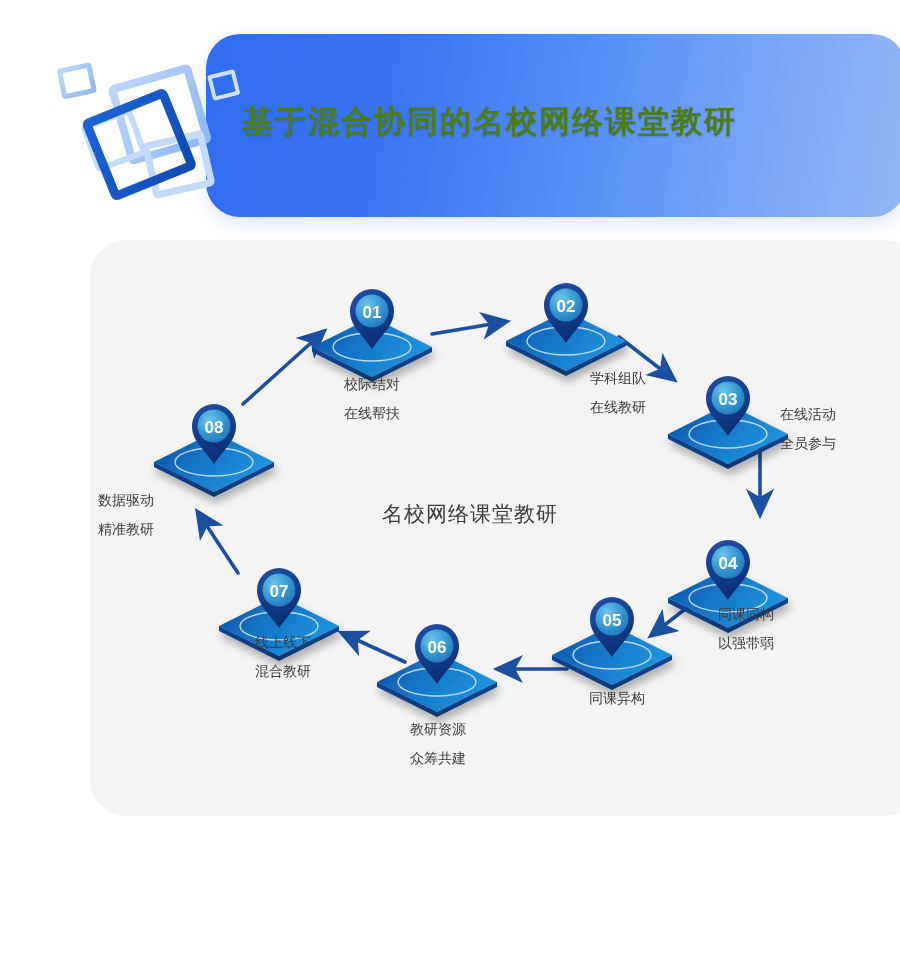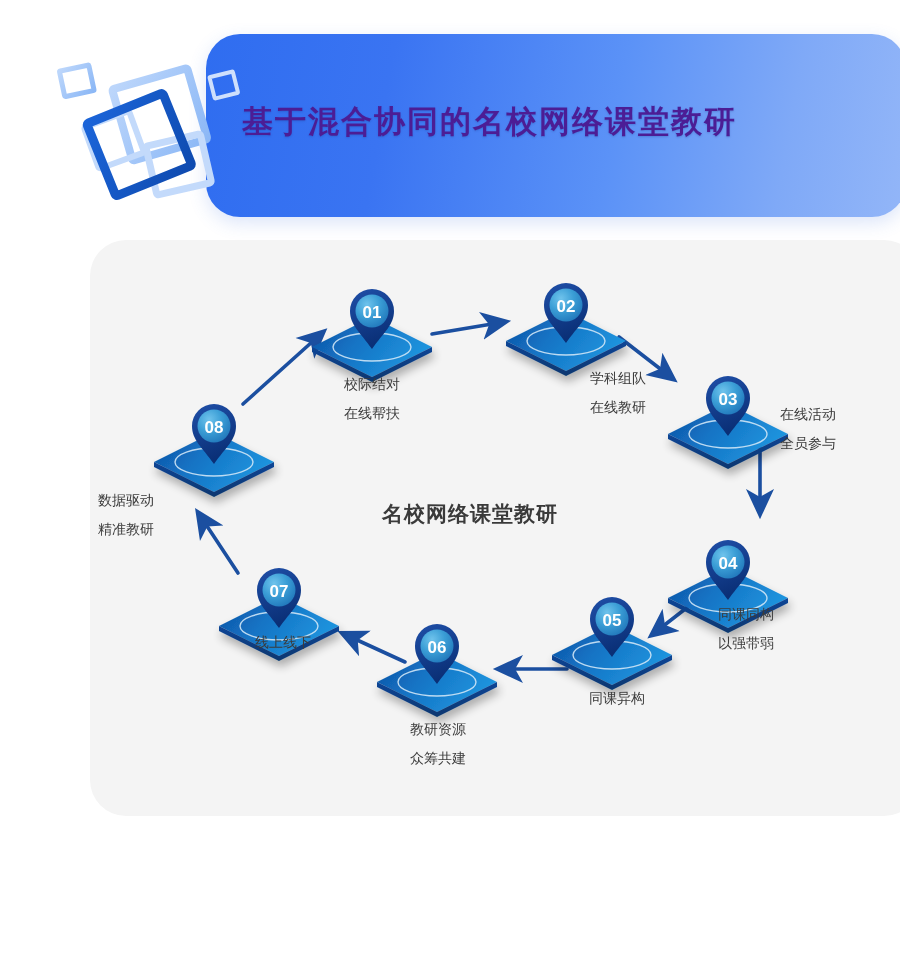--- a/index.html
+++ b/index.html
@@ -26,21 +26,21 @@
     background: linear-gradient(100deg, #2f6df0 0%, #3a74f2 26%, #5b92f7 58%, #7fa9f7 82%, #93b6f8 100%);
     box-shadow: 0 6px 18px rgba(60,110,220,0.18);
   }
   #header-title {
     position: absolute;
     left: 242px;
     top: 100px;
     width: 620px;
     font-size: 31px;
     font-weight: bold;
-    color: #4c1d95;
+    color: #4d7c0f;
     letter-spacing: 2px;
     line-height: 44px;
     text-shadow: 0 1px 2px rgba(20,60,140,0.25);
     white-space: nowrap;
   }
 
   
   #deco-cluster {
     position: absolute;
     left: 46px;
@@ -92,21 +92,21 @@
     text-align: center;
   }
 
   #center-caption {
     position: absolute;
     left: 330px;
     top: 500px;
     width: 280px;
     text-align: center;
     font-size: 21px;
-    font-weight: bold;
+    font-weight: normal;
     color: #3a3a3a;
     letter-spacing: 1px;
   }
 </style>
 </head>
 <body>
 
 <div id="header-banner"></div>
 
 <div id="deco-cluster">
@@ -320,20 +320,21 @@
   <span>同课异构</span>
 </div>
 
 <div class="node-label lbl-center" style="left:363px; top:715px; width:150px; text-align:center;">
   <span>教研资源</span>
   <span class="l2">众筹共建</span>
 </div>
 
 <div class="node-label lbl-center" style="left:208px; top:628px; width:150px; text-align:center;">
   <span>线上线下</span>
+  <span class="l2">混合教研</span>
 </div>
 
 <div class="node-label lbl-left" style="left:40px; top:486px; width:172px;">
   <span>数据驱动</span>
   <span class="l2">精准教研</span>
 </div>
 
 <div id="center-caption">名校网络课堂教研</div>
 
 </body></html>

